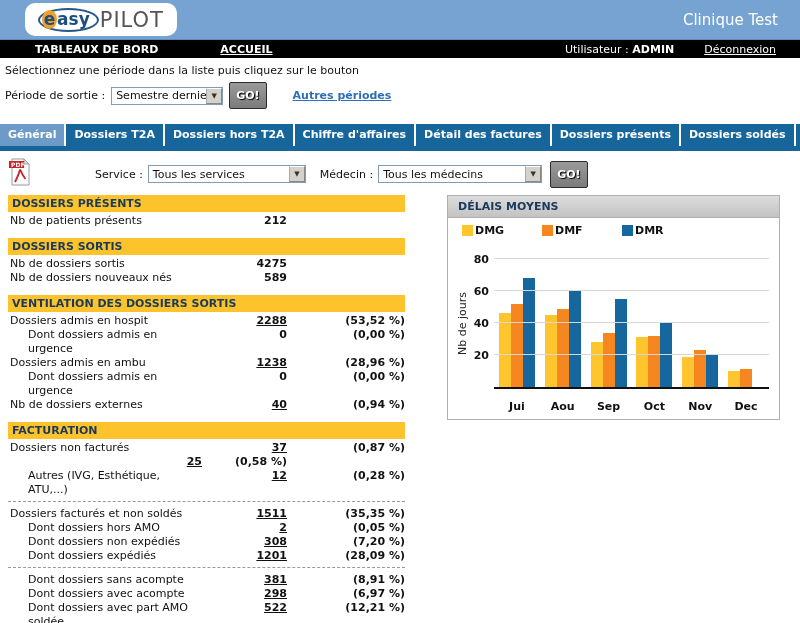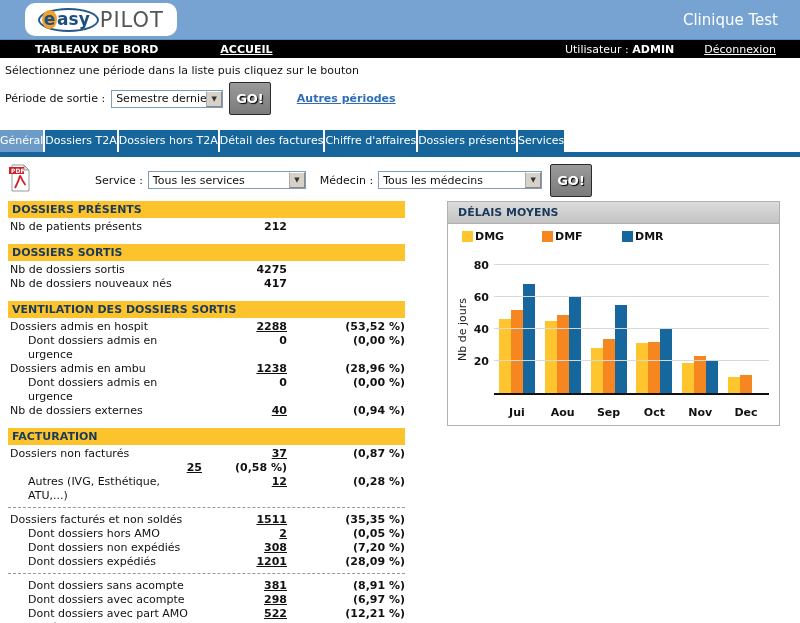--- a/index.html
+++ b/index.html
@@ -29,27 +29,27 @@
   .instruction { margin-bottom:5px; }
   .period-row { display:flex; align-items:center; }
   .period-label { margin-right:6px; }
   
   .sel { display:inline-flex; align-items:center; justify-content:space-between; height:18px;
          border:1px solid #7f9db9; background:#fff; vertical-align:middle; cursor:pointer; }
   .sel-val { padding:0 4px; white-space:nowrap; overflow:hidden; }
   .sel-btn { width:16px; height:16px; background:#d6d2ca; border:1px solid #fff;
              border-left-color:#aaa; border-bottom-color:#888; border-right-color:#888;
              display:flex; align-items:center; justify-content:center; font-size:7px; color:#333; flex:none; }
-  .go-btn { height:33px; background:linear-gradient(#9a9a9a,#7b7b7b); color:#fff; font-weight:bold;
-            font-size:13px; border:1px solid #2b2b2b; border-radius:2px; padding:0 6px;
+  .go-btn { height:27px; background:linear-gradient(#9a9a9a,#7b7b7b); color:#fff; font-weight:bold;
+            font-size:11px; border:1px solid #2b2b2b; border-radius:2px; padding:0 6px;
             text-shadow:1px 1px 1px #000; cursor:pointer; font-family:inherit; }
   .other-link { margin-left:26px; color:#2f6eb6; font-weight:bold; text-decoration:underline; cursor:pointer; }
   
   .tabs { display:flex; gap:2px; margin-top:15px; }
-  .tab { background:#16669c; color:#fff; font-weight:normal; padding:4px 0 5px; cursor:pointer; white-space:nowrap; }
+  .tab { background:#16669c; color:#fff; font-weight:bold; padding:4px 8px 5px; cursor:pointer; white-space:nowrap; }
   .tab.active { background:#6d9bc7; }
   .tabs-strip { height:5px; background:#16669c; }
   
   .filter-row { position:relative; height:32px; margin-top:7px; display:flex; align-items:center; }
   .pdf-wrap { position:absolute; left:8px; top:-1px; cursor:pointer; }
   .flt-service-label { margin-left:95px; margin-right:5px; }
   .flt-medecin-label { margin-left:14px; margin-right:5px; }
   .flt-go { margin-left:8px; }
   
   .content { display:flex; margin-top:5px; align-items:flex-start; }
@@ -114,23 +114,24 @@
     </span>
     <button class="go-btn" style="margin-left:6px">GO!</button>
     <span class="other-link">Autres périodes</span>
   </div>
 </div>
 
 <div class="tabs" id="tabs">
     <div class="tab active">Général</div>
     <div class="tab">Dossiers T2A</div>
     <div class="tab">Dossiers hors T2A</div>
+    <div class="tab">Chiffre d'affaires</div>
     <div class="tab">Détail des factures</div>
-    <div class="tab">Chiffre d'affaires</div>
     <div class="tab">Dossiers présents</div>
+    <div class="tab">Dossiers soldés</div>
     <div class="tab">Services</div>
   </div>
 <div class="tabs-strip"></div>
 
 <div class="filter-row">
   <span class="pdf-wrap">
     <svg width="24" height="30" viewBox="0 0 24 30">
       <path d="M4 2 h12 l5 5 v21 h-17 z" fill="#fff" stroke="#999"></path>
       <path d="M16 2 l5 5 h-5 z" fill="#e0e0e0" stroke="#999"></path>
       <rect x="1" y="4" width="15" height="7" fill="#cc2229"></rect>
@@ -160,21 +161,21 @@
         <span class="stat-pct"></span>
       </div>
       <div class="section-header">DOSSIERS SORTIS</div>
       <div class="stat-row">
         <span class="stat-label">Nb de dossiers sortis</span>
         <span class="stat-value">4275</span>
         <span class="stat-pct"></span>
       </div>
       <div class="stat-row">
         <span class="stat-label">Nb de dossiers nouveaux nés</span>
-        <span class="stat-value">417</span>
+        <span class="stat-value">589</span>
         <span class="stat-pct"></span>
       </div>
       <div class="section-header">VENTILATION DES DOSSIERS SORTIS</div>
       <div class="stat-row">
         <span class="stat-label">Dossiers admis en hospit</span>
         <span class="stat-value link">2288</span>
         <span class="stat-pct">(53,52 %)</span>
       </div>
       <div class="stat-row">
         <span class="stat-label indent">Dont dossiers admis en urgence</span>

